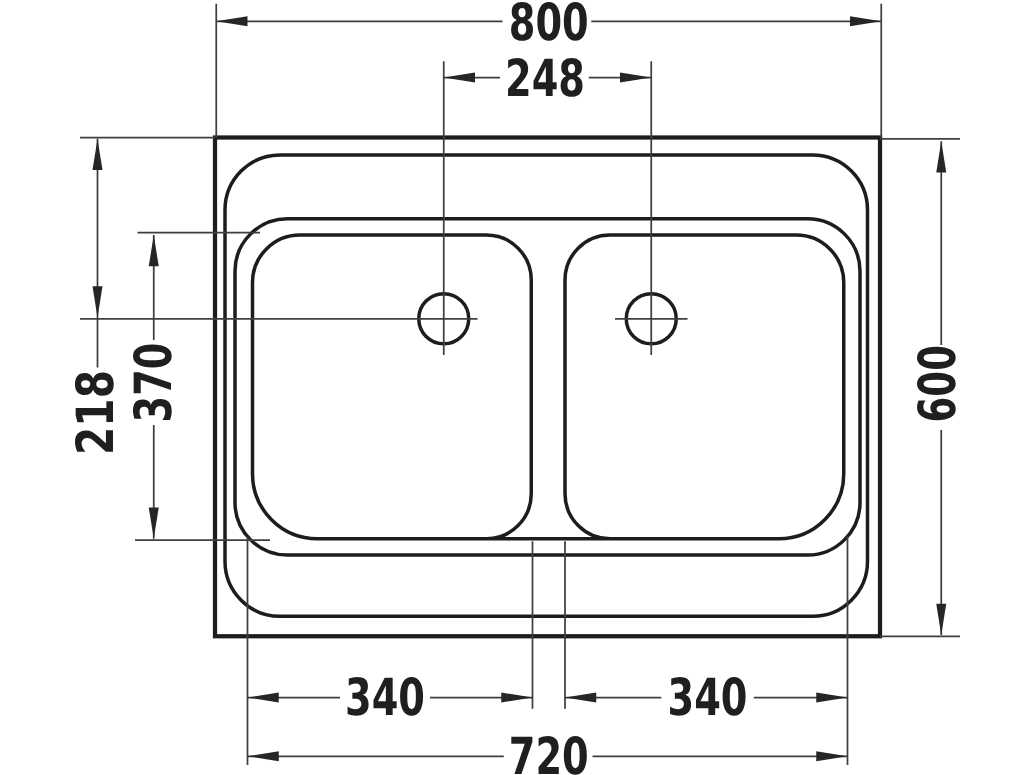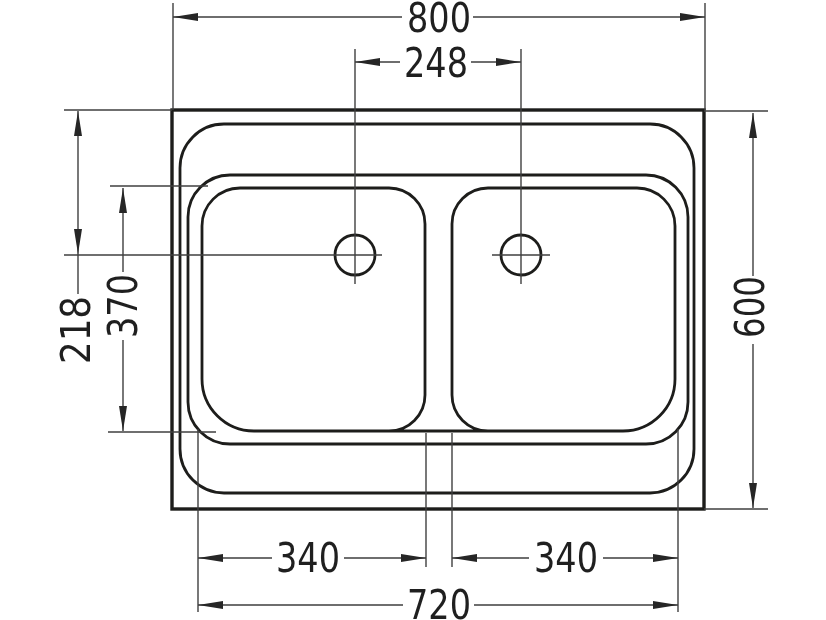--- a/index.html
+++ b/index.html
@@ -9,20 +9,21 @@
     width: 826px;
     height: 620px;
     overflow: hidden;
     font-family: "DejaVu Sans", sans-serif;
   }
   .stage {
     position: relative;
     width: 744px;
     height: 620px;
     background: #ffffff;
+    font-weight: bold;
   }
   svg { display: block; }
 
   
   .ink-thick {
     stroke: #1d1d1b;
     stroke-width: 3.4;
     fill: none;
     stroke-linecap: butt;
   }

